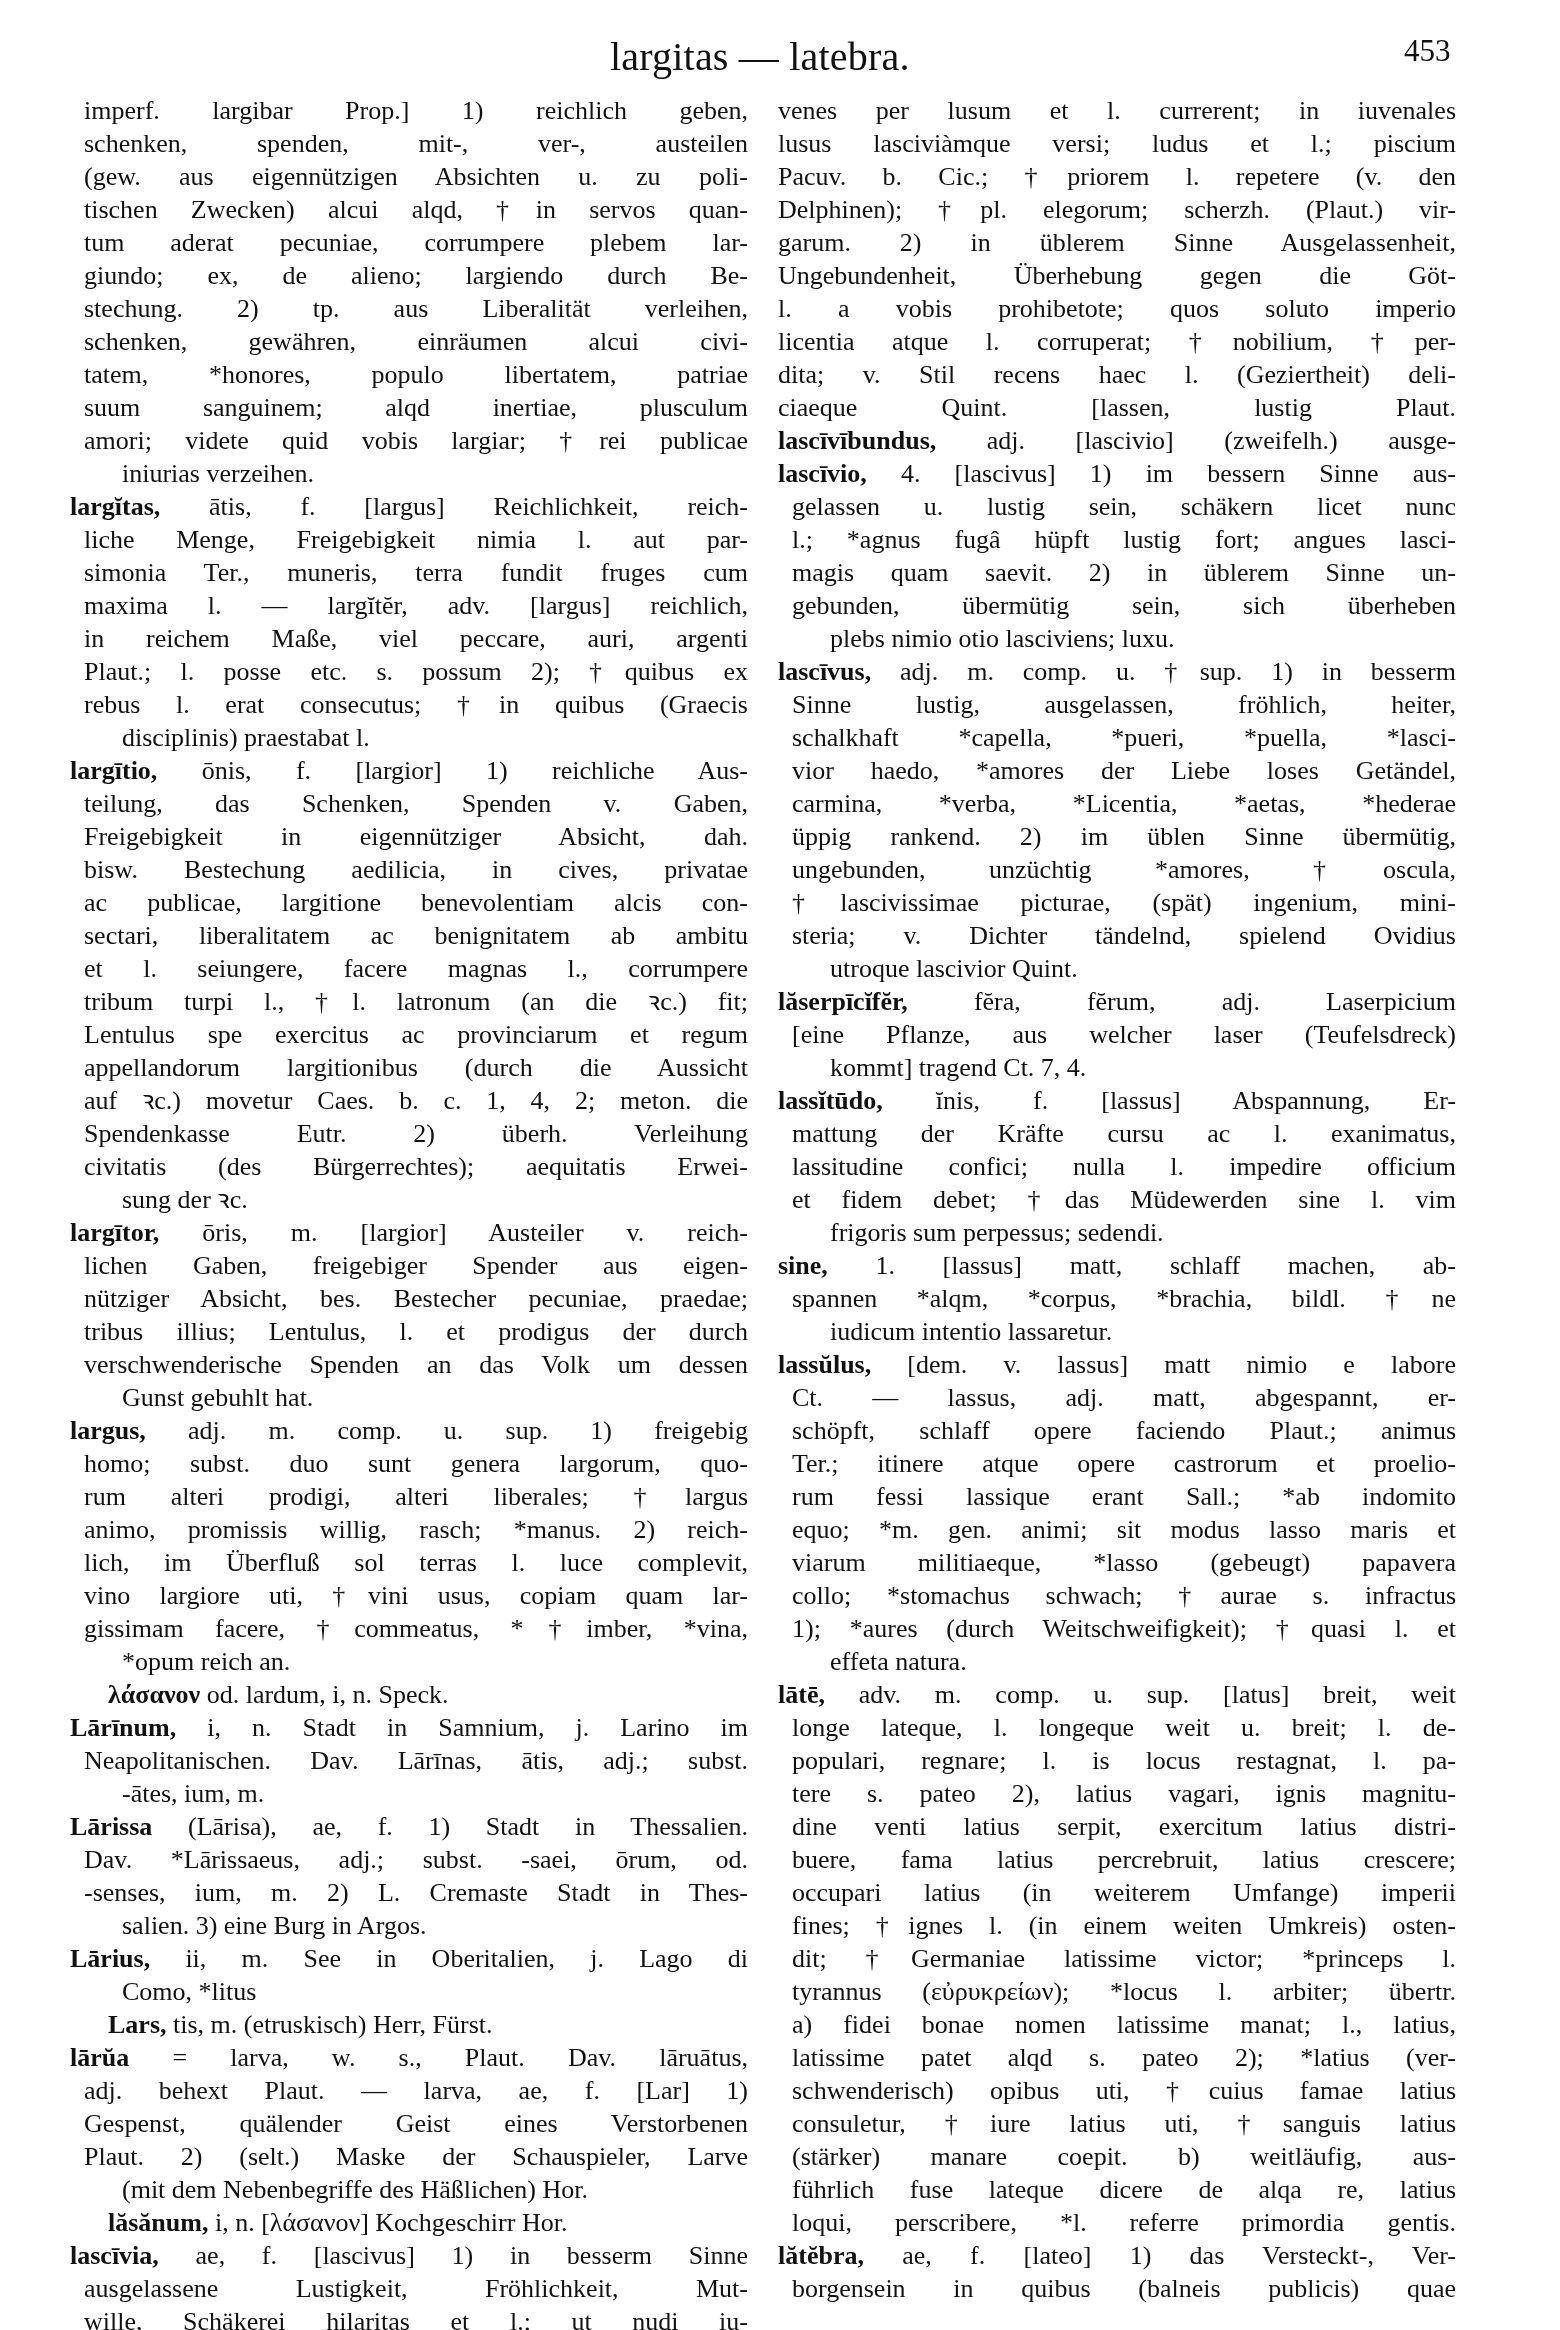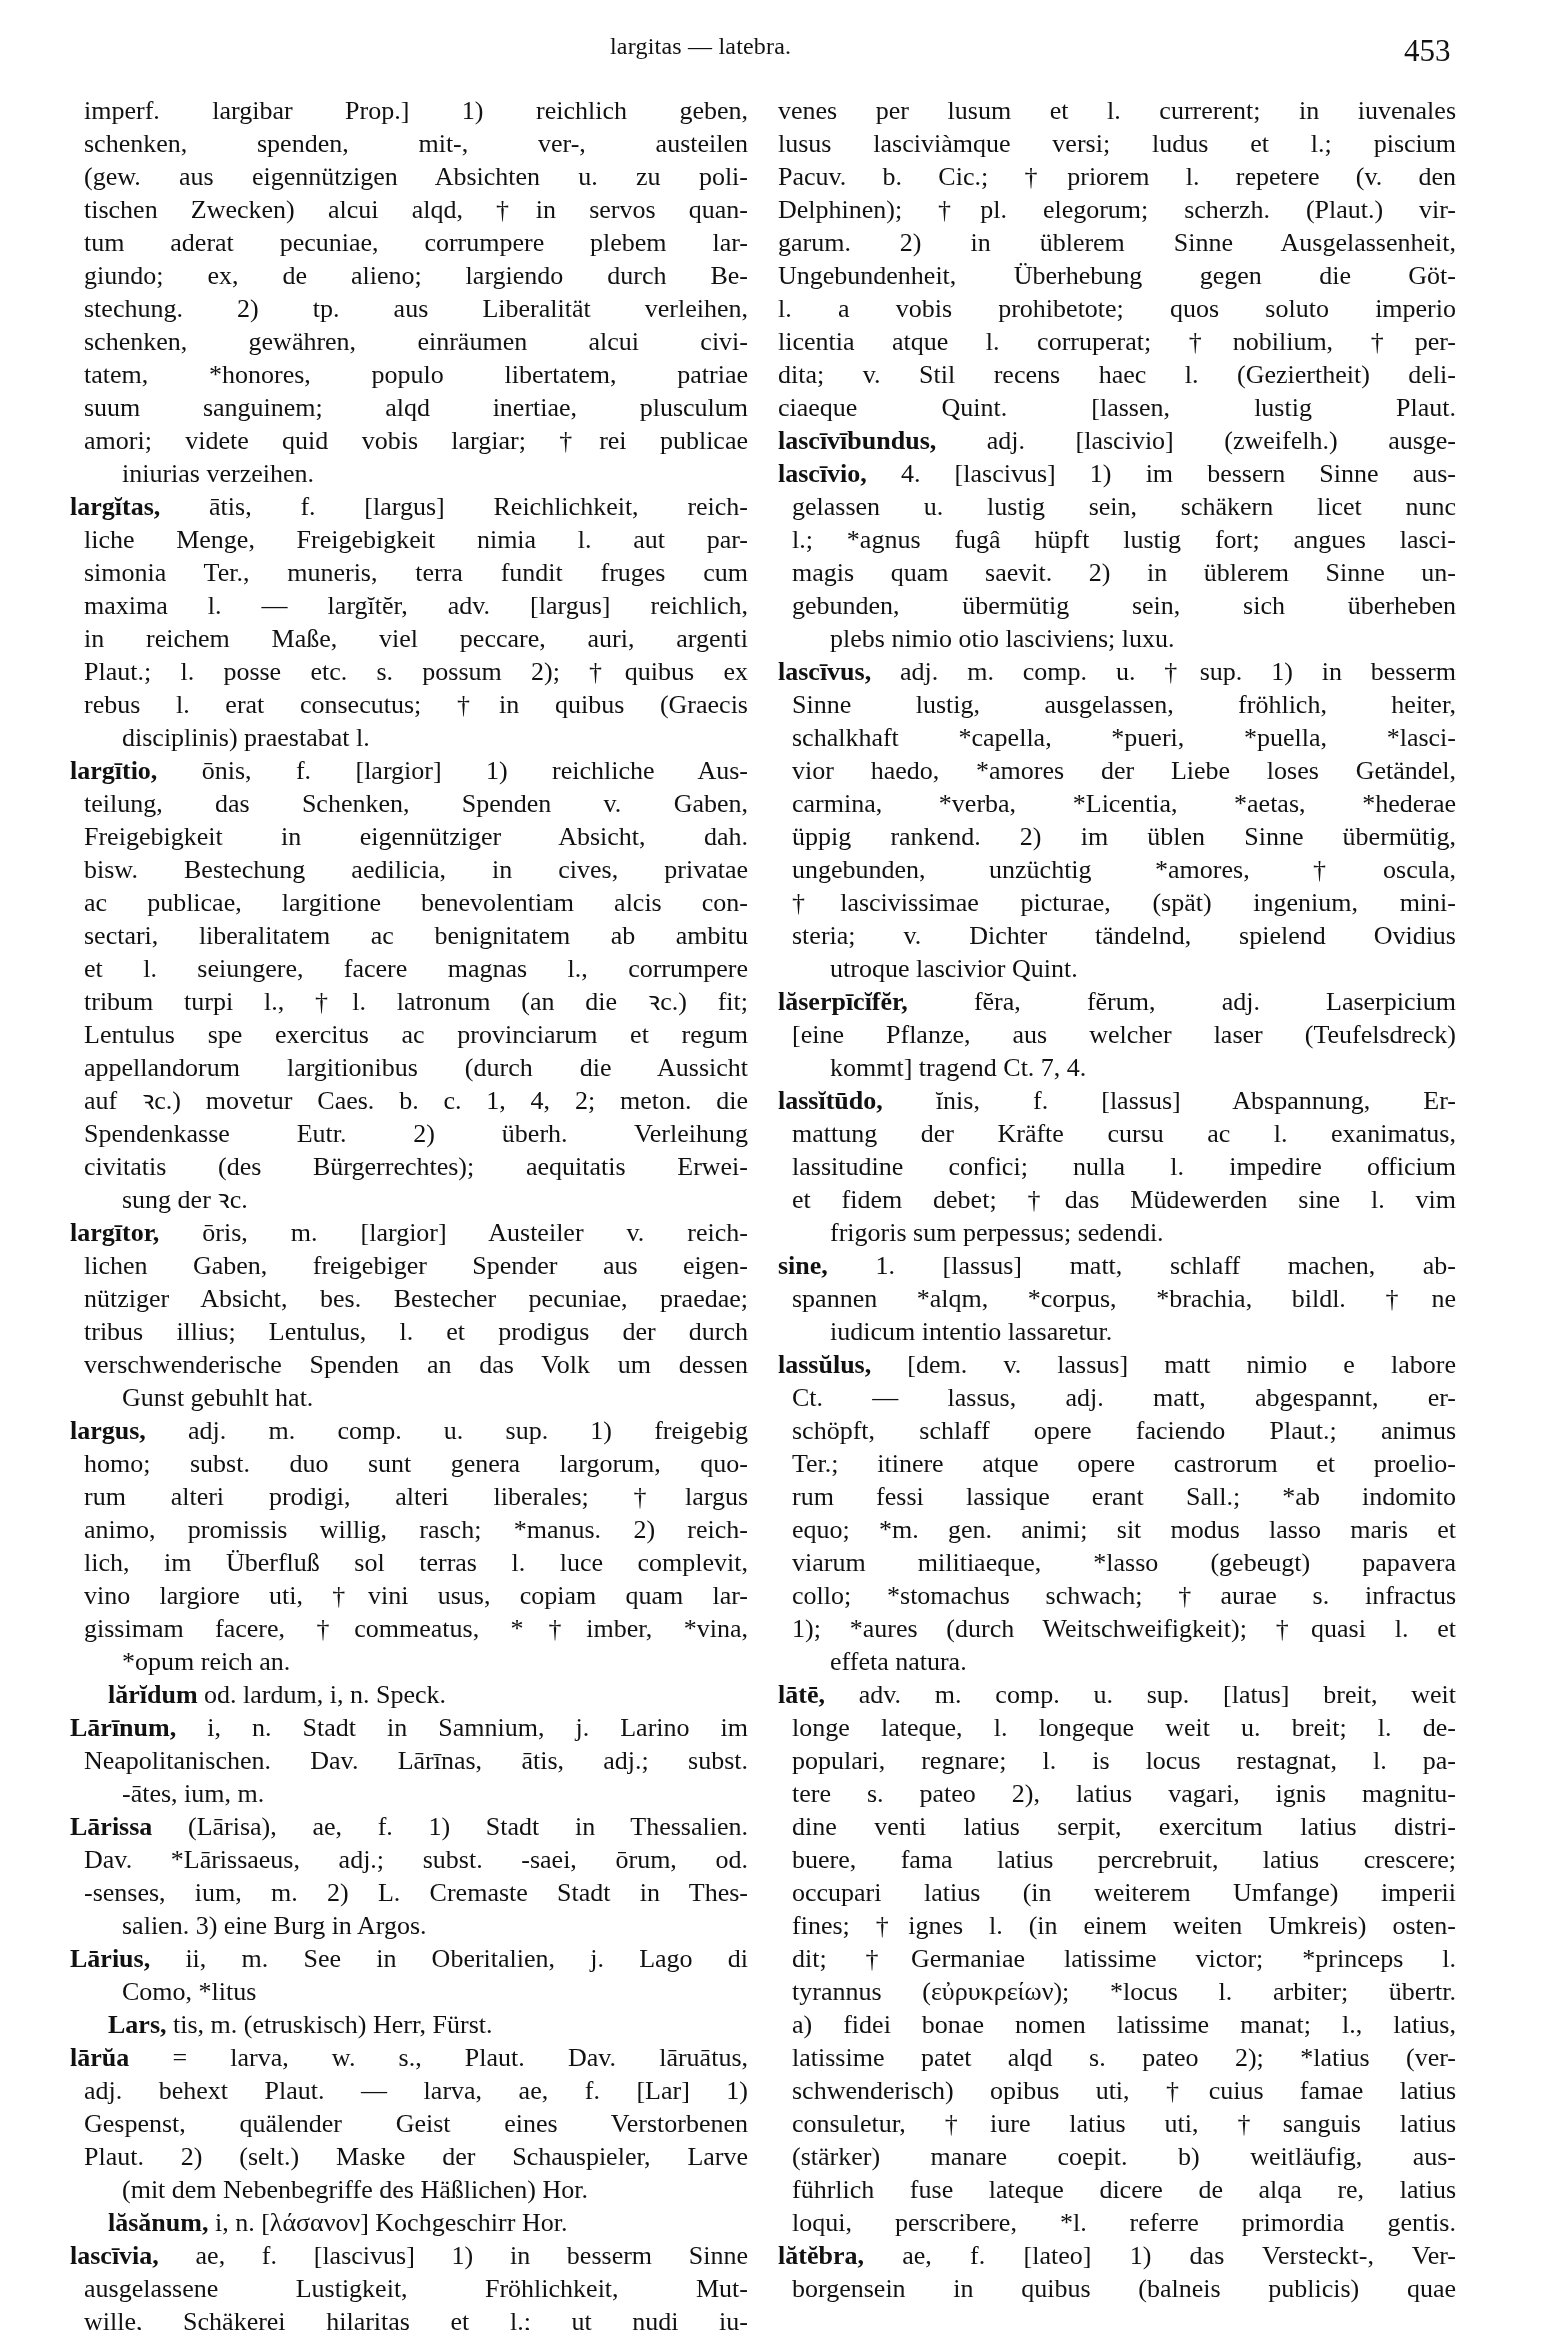--- a/index.html
+++ b/index.html
@@ -1,19 +1,19 @@
 <!DOCTYPE html>
 <html style="font-size:14px"><head>
 <meta charset="utf-8">
 <style>
   html, body { margin: 0; padding: 0; background: #ffffff; }
   body { width: 1560px; height: 2330px; position: relative; overflow: hidden;
          font-family: "Liberation Serif", "DejaVu Serif", serif; color: #111; }
   .header { position: absolute; top: 33px; left: 0; width: 1560px; height: 44px; }
-  .header .title { position: absolute; left: 610px; top: 0; font-size: 24px; letter-spacing: 0.2px; }
+  .header .title { position: absolute; left: 610px; top: 0; font-size: 40px; letter-spacing: 0.2px; }
   .header .pageno { position: absolute; left: 1404px; top: 0; font-size: 31px; text-align: right; }
   .col { position: absolute; top: 94px; width: 678px; }
   .col.left { left: 70px; }
   .col.right { left: 778px; }
   .line { height: 33px; line-height: 33px; font-size: 26px; white-space: nowrap;
           text-align: justify; text-align-last: justify; overflow: hidden; }
   .line.cont { padding-left: 14px; }
   .line.last { text-align-last: left; margin-left: 38px; }
   .hw { font-weight: bold; }
 </style>
@@ -67,21 +67,21 @@
     <div class="line cont"><span>verschwenderische Spenden an das Volk um dessen</span></div>
     <div class="line cont last"><span>Gunst gebuhlt hat.</span></div>
     <div class="line"><span class="hw">largus,</span> <span>adj. m. comp. u. sup. 1) freigebig</span></div>
     <div class="line cont"><span>homo; subst. duo sunt genera largorum, quo-</span></div>
     <div class="line cont"><span>rum alteri prodigi, alteri liberales; †largus</span></div>
     <div class="line cont"><span>animo, promissis willig, rasch; *manus. 2) reich-</span></div>
     <div class="line cont"><span>lich, im Überfluß sol terras l. luce complevit,</span></div>
     <div class="line cont"><span>vino largiore uti, †vini usus, copiam quam lar-</span></div>
     <div class="line cont"><span>gissimam facere, †commeatus, *†imber, *vina,</span></div>
     <div class="line cont last"><span>*opum reich an.</span></div>
-    <div class="line last"><span class="hw">lărĭdum</span> <span>od. lardum, i, n. Speck.</span></div>
+    <div class="line last"><span class="hw">λάσανον</span> <span>od. lardum, i, n. Speck.</span></div>
     <div class="line"><span class="hw">Lārīnum,</span> <span>i, n. Stadt in Samnium, j. Larino im</span></div>
     <div class="line cont"><span>Neapolitanischen. Dav. Lārīnas, ātis, adj.; subst.</span></div>
     <div class="line cont last"><span>-ātes, ium, m.</span></div>
     <div class="line"><span class="hw">Lārissa</span> <span>(Lārisa), ae, f. 1) Stadt in Thessalien.</span></div>
     <div class="line cont"><span>Dav. *Lārissaeus, adj.; subst. -saei, ōrum, od.</span></div>
     <div class="line cont"><span>-senses, ium, m. 2) L. Cremaste Stadt in Thes-</span></div>
     <div class="line cont last"><span>salien. 3) eine Burg in Argos.</span></div>
     <div class="line"><span class="hw">Lārius,</span> <span>ii, m. See in Oberitalien, j. Lago di</span></div>
     <div class="line cont last"><span>Como, *litus</span></div>
     <div class="line last"><span class="hw">Lars,</span> <span>tis, m. (etruskisch) Herr, Fürst.</span></div>

